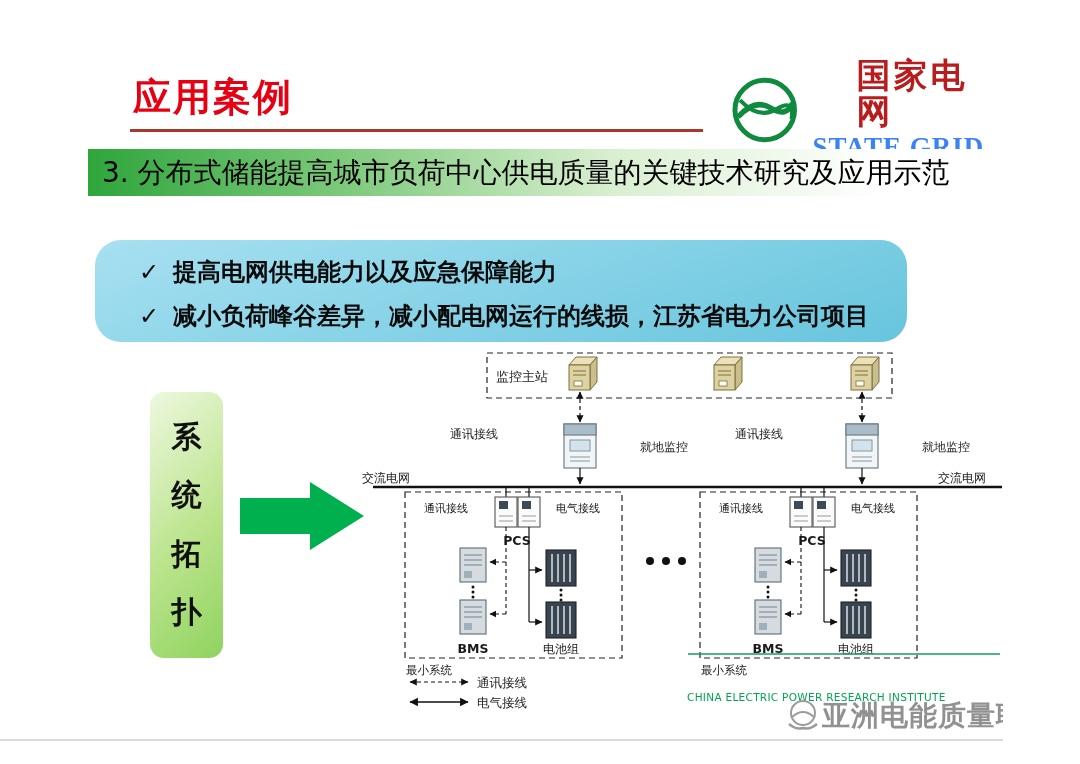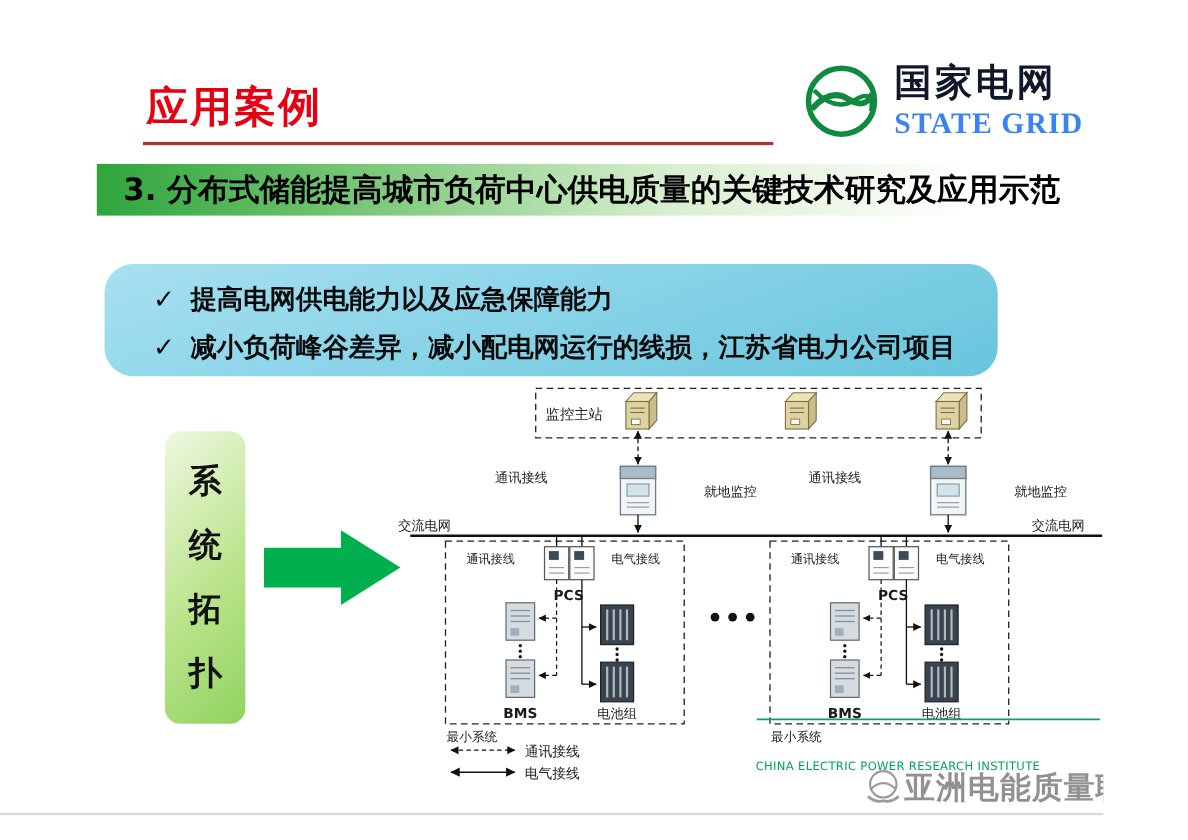--- a/index.html
+++ b/index.html
@@ -5,27 +5,27 @@
   * { margin:0; padding:0; box-sizing:border-box; }
   html,body { background:#ffffff; }
   body { width:1080px; height:764px; font-family:"DejaVu Sans","Liberation Sans",sans-serif; }
   .slide { position:relative; width:1003px; height:764px; background:#ffffff; overflow:hidden; }
 
   .page-title { position:absolute; left:133px; top:72px; font-size:38px; font-weight:bold; color:#e60012; letter-spacing:2px; }
   .title-rule { position:absolute; left:130px; top:129px; width:573px; height:3px; background:#a8382e; }
 
   .brand { position:absolute; left:731px; top:58px; display:flex; align-items:center; gap:14px; }
   .brand-text { display:flex; flex-direction:column; }
-  .brand-cn { font-size:34px; font-weight:bold; color:#0f172a; letter-spacing:3px; line-height:1.05; }
+  .brand-cn { font-size:34px; font-weight:bold; color:#b91c1c; letter-spacing:3px; line-height:1.05;margin-left:44px; }
   .brand-en { font-family:"Liberation Serif",serif; font-size:27px; font-weight:bold; color:#3b82f6; letter-spacing:1px; line-height:1.05; margin-top:4px; }
 
   .banner { position:absolute; left:88px; top:149px; width:903px; height:47px;
             background:linear-gradient(90deg,#2fa53c 0%,#7cc97a 28%,#d9efd0 58%,#ffffff 88%);
-            display:flex; align-items:center; padding-left:24px;
-            font-size:28px; font-weight:bold; color:#000; white-space:nowrap; }
+            display:flex; align-items:center; padding-left:14px;
+            font-size:28px; font-weight:normal; color:#000; white-space:nowrap; }
   .subtitle { position:absolute; left:612px; top:205px; font-size:24px; font-weight:bold; color:#00a651; }
 
   .highlight { position:absolute; left:95px; top:240px; width:812px; height:102px; border-radius:26px;
                background:linear-gradient(160deg,#a7e0f1 0%,#67c5dd 100%); padding:13px 0 0 44px; }
   .bullet { display:flex; align-items:center; height:38px; margin-bottom:6px; font-size:24px; font-weight:bold; color:#0a0a0a; white-space:nowrap; }
   .check { margin-right:14px; font-size:24px; font-weight:bold; }
 
   .side-box { position:absolute; left:150px; top:392px; width:73px; height:266px; border-radius:14px;
               background:linear-gradient(135deg,#eef8e0 0%,#bbe48c 55%,#8fd35f 100%);
               display:flex; flex-direction:column; align-items:center; justify-content:space-evenly; padding:8px 0; }

